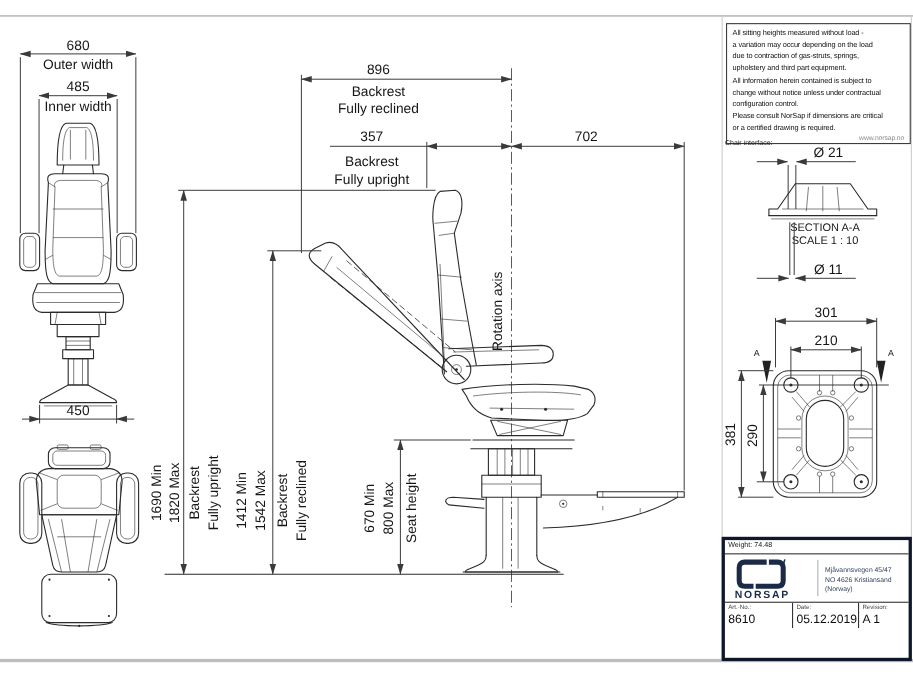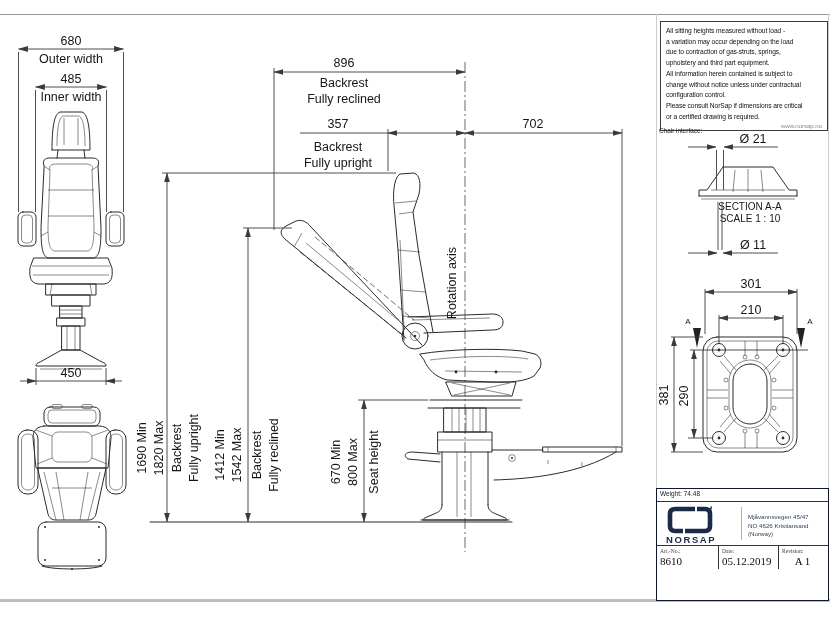--- a/index.html
+++ b/index.html
@@ -23,37 +23,37 @@
   .notes{
     position:absolute;left:660px;top:21px;width:168px;height:110px;
     border:1px solid #3c3c3c;box-sizing:border-box;padding:4px 5px 2px 5px;
     font-size:6.7px;line-height:10.7px;color:#111;letter-spacing:-.1px;
   }
   .notes .web{text-align:right;color:#8a8a8a;font-size:6.2px;line-height:8px;}
   .chair-if{position:absolute;left:659px;top:127px;font-size:6.4px;color:#222;}
   
   .tb{
     position:absolute;left:656px;top:488px;width:173px;height:113px;
-    border:1px solid #0f172a;box-sizing:border-box;background:#fff;
+    border:3px solid #0f172a;box-sizing:border-box;background:#fff;
   }
   .tb .r1{height:13px;border-bottom:1px solid #333;font-size:6.5px;padding:1px 0 0 3px;box-sizing:border-box;}
   .tb .r2{height:43px;position:relative;}
   .tb .brand{position:absolute;left:9px;top:32px;font-size:9.5px;font-weight:bold;letter-spacing:1.6px;color:#1b2a47;}
   .tb .lsep{position:absolute;left:84px;top:5px;height:33px;width:1px;background:#aab3c2;}
   .tb .addr{position:absolute;left:91px;top:11px;font-size:6.2px;line-height:8.6px;color:#33415c;}
   .tb .r3{height:33px;border-top:1px solid #333;box-sizing:border-box;position:relative;}
   .tb .lab{font-size:5.6px;color:#444;padding:1px 0 0 3px;}
   .tb .desc{font-size:13px;color:#0d0d0d;padding:3px 0 0 4px;letter-spacing:.2px;}
   .tb .r4{height:24px;border-top:1px solid #333;box-sizing:border-box;display:flex;}
-  .tb .c{box-sizing:border-box;padding-top:1px;font-family:Liberation Serif, serif;}
+  .tb .c{box-sizing:border-box;padding-top:1px;}
   .tb .c1{width:62px;border-right:1px solid #333;}
   .tb .c2{width:60px;border-right:1px solid #333;}
   .tb .c3{flex:1;}
   .tb .val{font-size:11px;color:#0d0d0d;padding-left:3px;padding-top:1px;}
-  .tb .c3 .val{text-align:center;padding-right:5px;}
+  .tb .c3 .val{text-align:left;padding-right:5px;}
   .abs{position:absolute;}
 </style>
 </head>
 <body>
 
 <div class="sheet-line" style="top:14px;height:1px;"></div>
 <div class="sheet-line" style="top:599px;height:3px;background:#bdbdbd;"></div>
 <div class="vline" style="left:656px;top:14px;height:588px;"></div>
 <div class="vline" style="left:828px;top:14px;height:588px;"></div>
 

